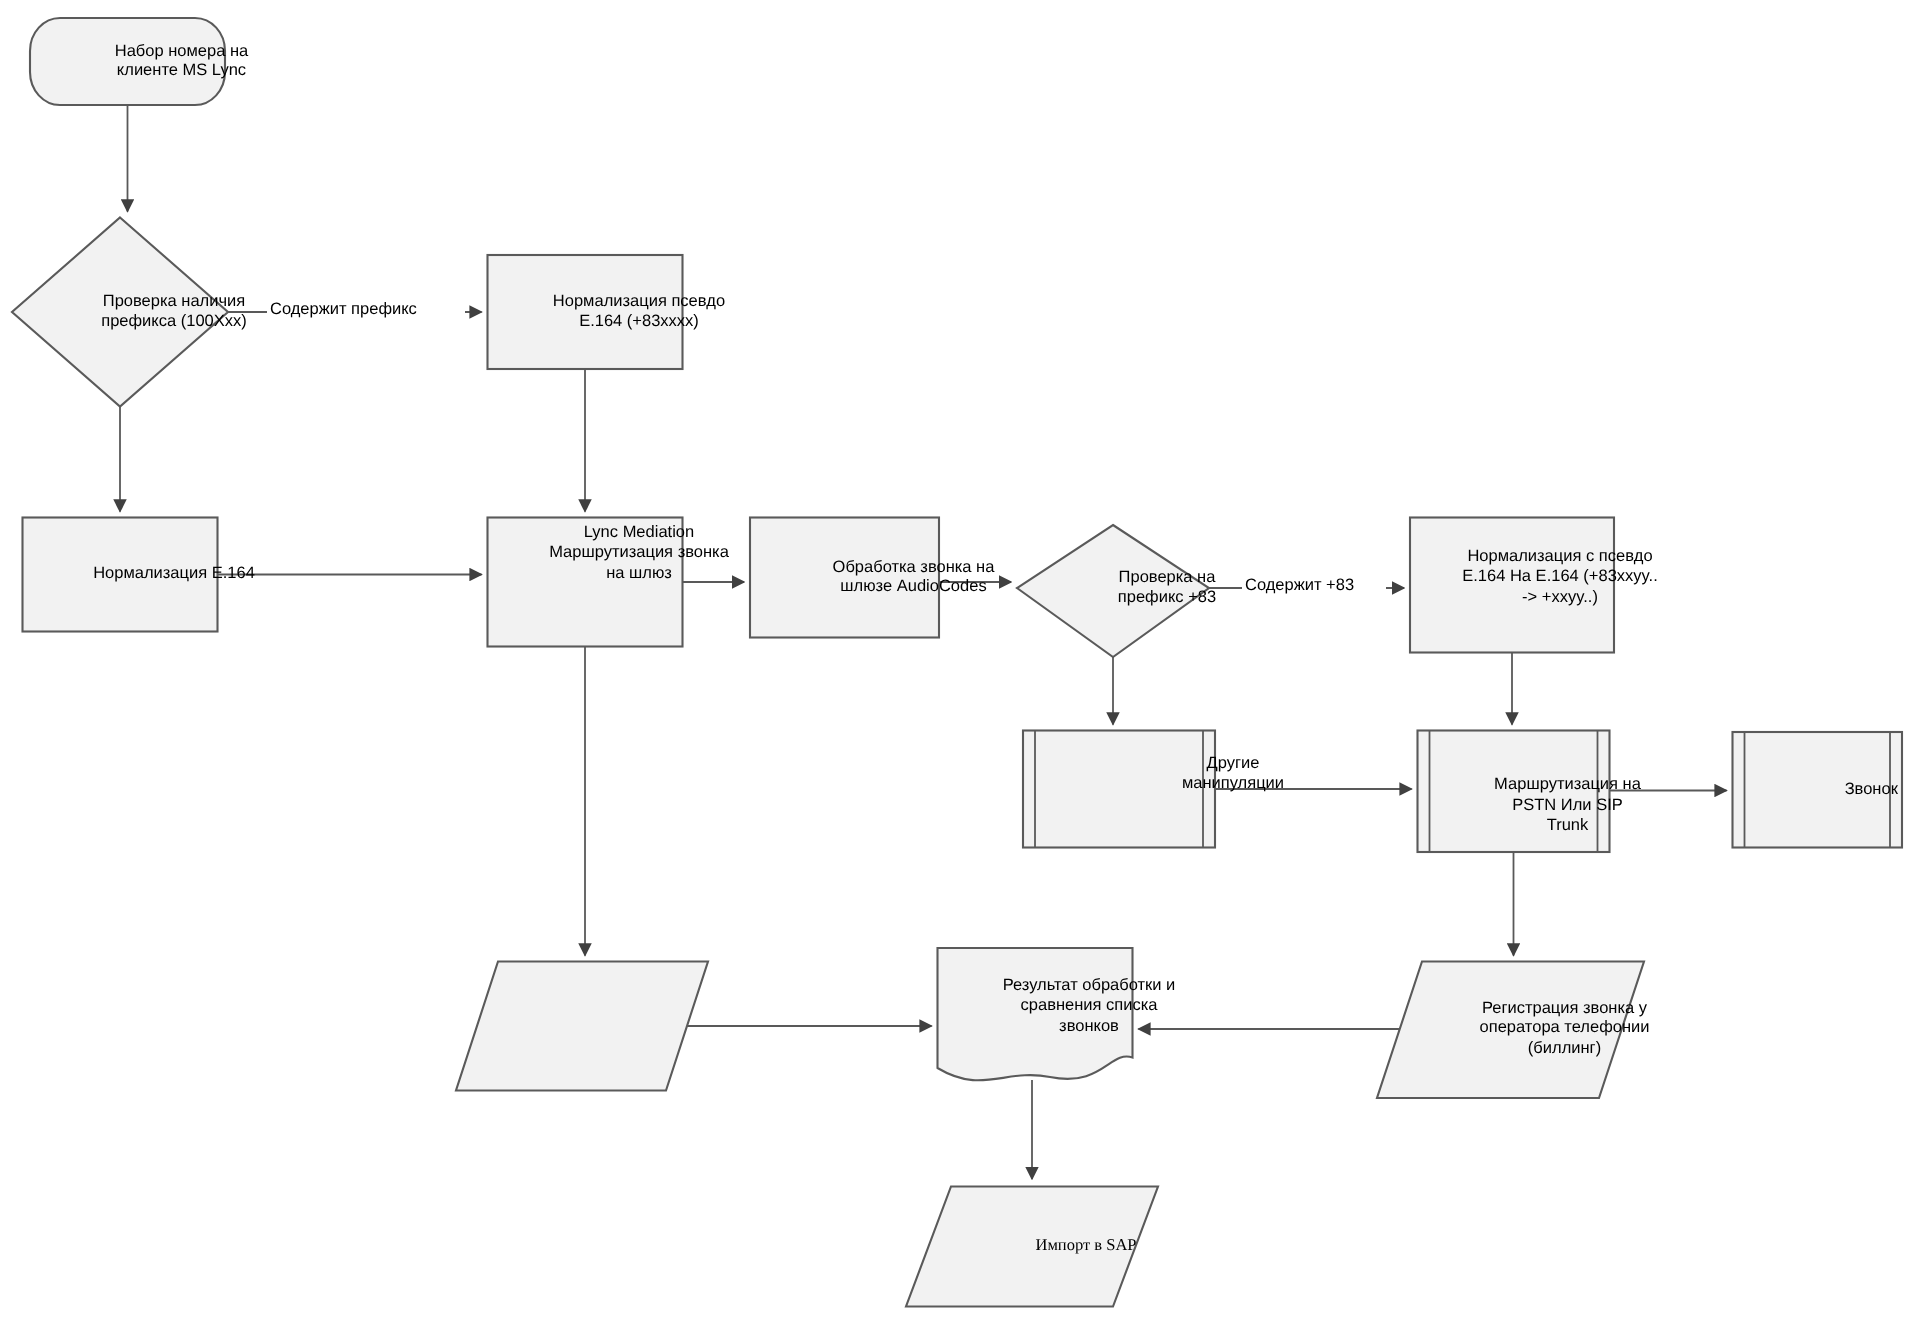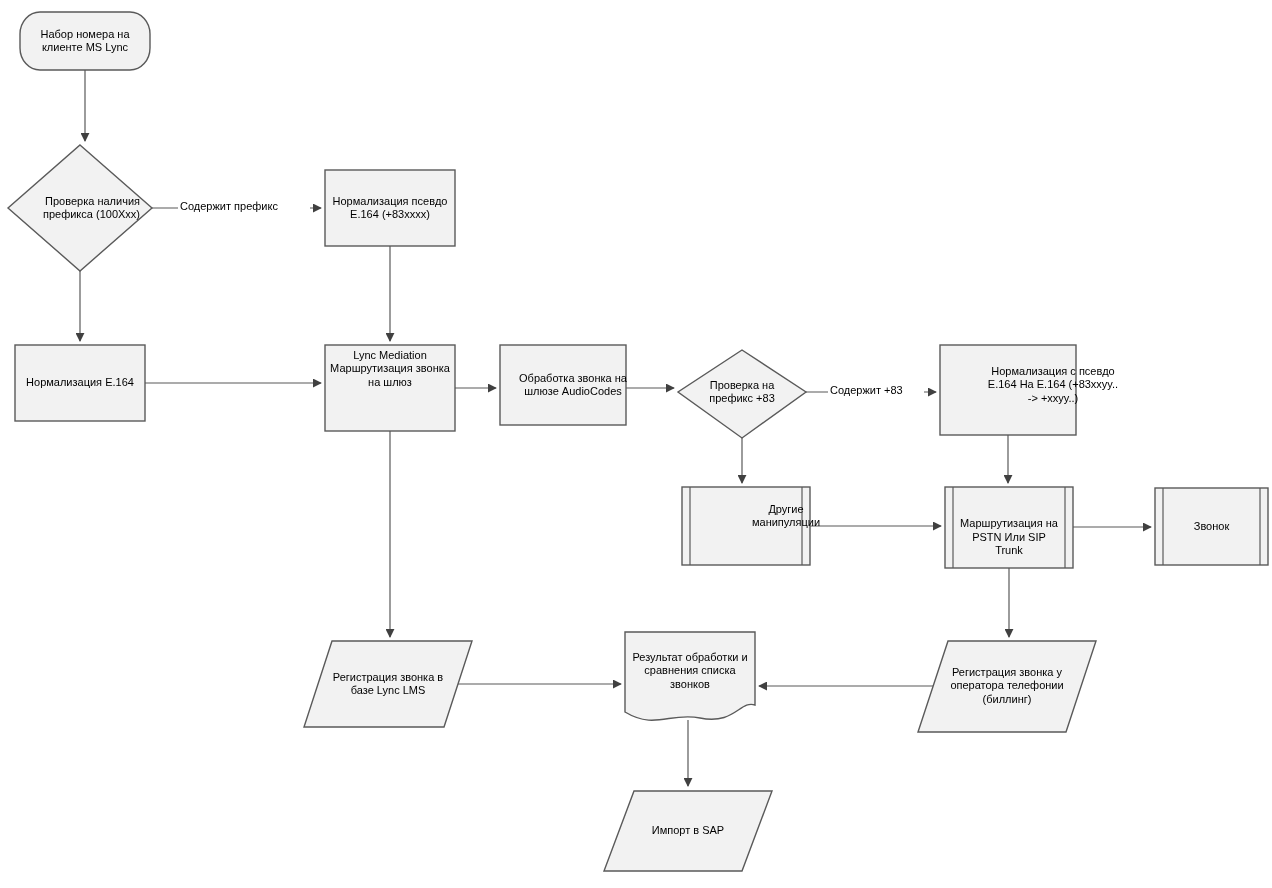--- a/index.html
+++ b/index.html
@@ -11,20 +11,21 @@
     overflow:hidden;
   }
   .layer{position:absolute;left:0;top:0;width:1272px;height:888px;}
   .node-label{
     position:absolute;
     display:flex;align-items:center;justify-content:center;
     text-align:center;
     font-size:11px;line-height:13.5px;color:#000;
     pointer-events:none;
     white-space:pre-line;
+    margin-left:36px;
   }
   .edge-label{
     position:absolute;
     background:#ffffff;
     font-size:11px;line-height:13px;color:#000;
     text-align:left;padding:0 2px;
     pointer-events:none;
   }
 </style>
 </head>
@@ -88,31 +89,30 @@
       <line x1="1073" y1="527" x2="1151" y2="527" marker-end="url(#arrow)"></line>
       <line x1="390" y1="431" x2="390" y2="637" marker-end="url(#arrow)"></line>
       <line x1="458" y1="684" x2="621" y2="684" marker-end="url(#arrow)"></line>
       <line x1="1009" y1="568" x2="1009" y2="637" marker-end="url(#arrow)"></line>
       <line x1="933" y1="686" x2="759" y2="686" marker-end="url(#arrow)"></line>
       <line x1="688" y1="720" x2="688" y2="786" marker-end="url(#arrow)"></line>
     </g>
   </svg>
 
   <div class="node-label" style="left:25px;top:17px;width:120px;height:48px;">Набор номера на клиенте MS Lync</div>
-  <div class="node-label" style="left:20px;top:178px;width:120px;height:60px;text-align:right;">Проверка наличия префикса (100Ххх)</div>
+  <div class="node-label" style="left:20px;top:178px;width:120px;height:60px;">Проверка наличия префикса (100Ххх)</div>
   <div class="node-label" style="left:327px;top:172px;width:126px;height:72px;">Нормализация псевдо Е.164 (+83хххх)</div>
   <div class="node-label" style="left:17px;top:347px;width:126px;height:72px;">Нормализация Е.164</div>
   <div class="node-label" style="left:327px;top:328px;width:126px;height:82px;">Lync Mediation Маршрутизация звонка на шлюз</div>
   <div class="node-label" style="left:502px;top:347px;width:142px;height:76px;">Обработка звонка на шлюзе AudioCodes</div>
   <div class="node-label" style="left:690px;top:361px;width:104px;height:62px;">Проверка на префикс +83</div>
-  <div class="node-label" style="left:987px;top:347px;width:132px;height:76px;">Нормализация с псевдо Е.164 На Е.164 (+83xxyy.. -&gt; +xxyy..)</div>
+  <div class="node-label" style="left:938px;top:347px;width:132px;height:76px;">Нормализация с псевдо Е.164 На Е.164 (+83xxyy.. -&gt; +xxyy..)</div>
   <div class="node-label" style="left:734px;top:489px;width:104px;height:54px;">Другие манипуляции</div>
   <div class="node-label" style="left:957px;top:489px;width:104px;height:97px;">Маршрутизация на PSTN Или SIP Trunk</div>
   <div class="node-label" style="left:1167px;top:490px;width:89px;height:73px;">Звонок</div>
-  <div class="node-label" style="left:322px;top:643px;width:132px;height:82px;">Регистрация звонка в базе Lync LMS</div>
   <div class="node-label" style="left:629px;top:634px;width:122px;height:74px;">Результат обработки и сравнения списка звонков</div>
   <div class="node-label" style="left:934px;top:643px;width:146px;height:86px;">Регистрация звонка у оператора телефонии (биллинг)</div>
-  <div class="node-label" style="left:622px;top:793px;width:132px;height:76px;">Импорт в SAP</div>
+  <div class="node-label" style="left:622px;top:793px;width:132px;height:76px;font-family:Liberation Serif, serif;">Импорт в SAP</div>
 
   <div class="edge-label" style="left:178px;top:200px;width:128px;">Содержит префикс</div>
   <div class="edge-label" style="left:828px;top:384px;width:92px;">Содержит +83</div>
 
 </div>
 
 </body></html>

